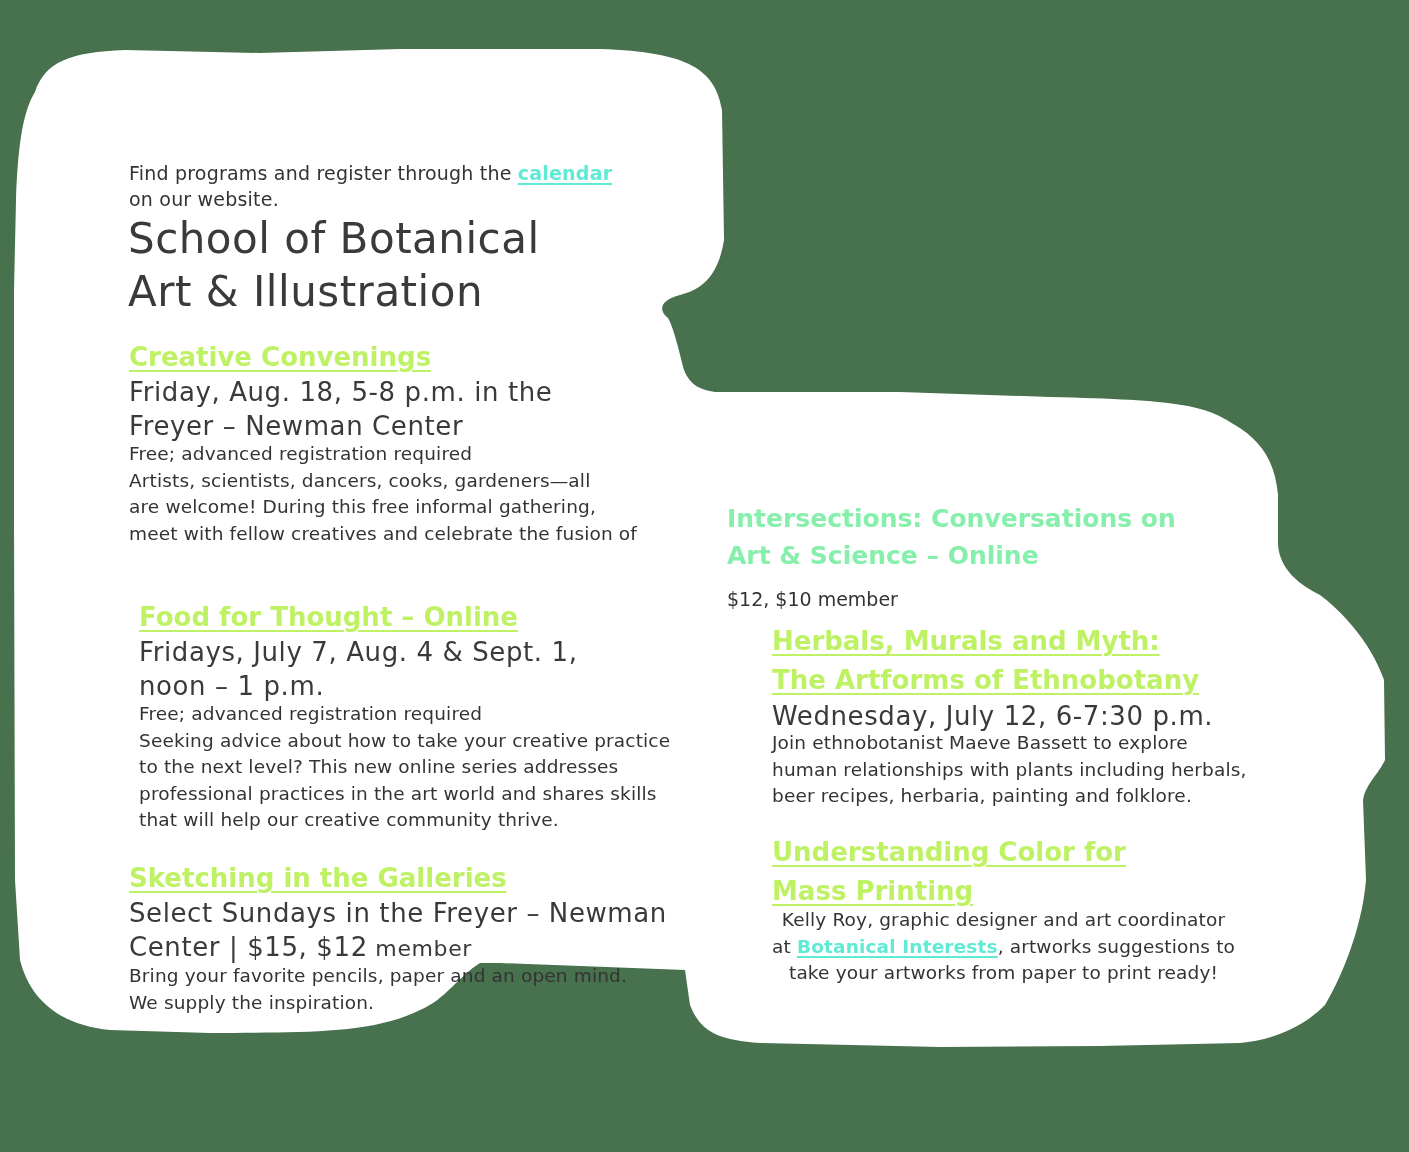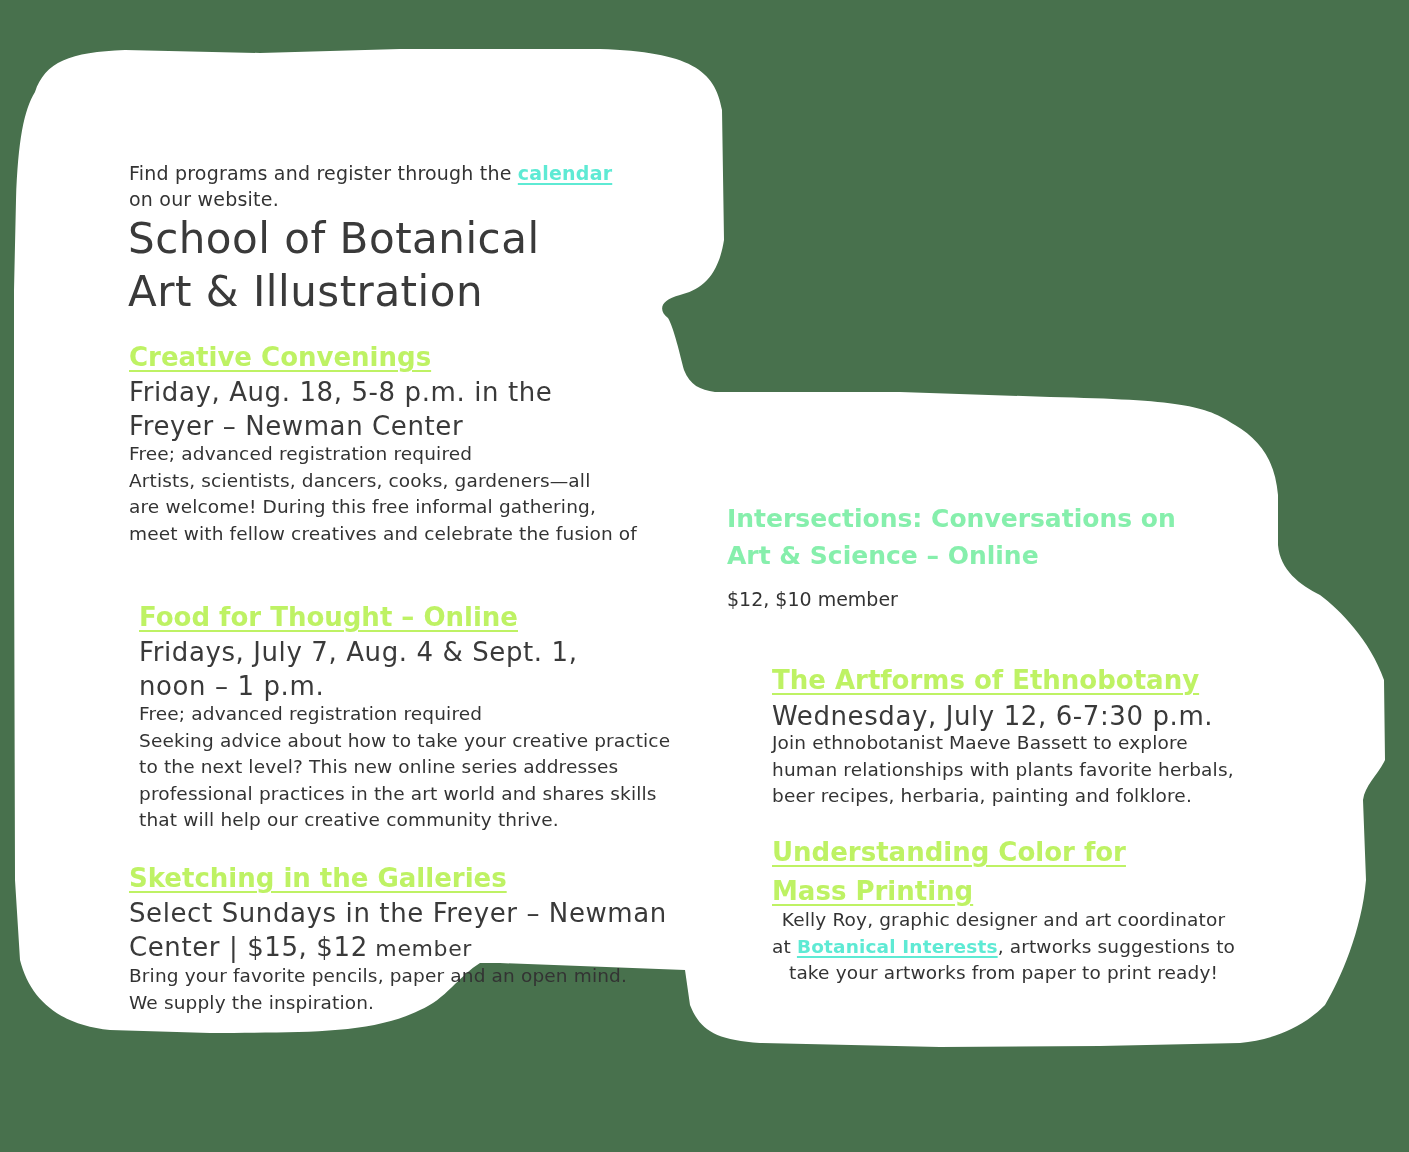--- a/index.html
+++ b/index.html
@@ -113,27 +113,27 @@
 </section>
 
 <h2 class="abs t series-title">
   <span>Intersections: Conversations on</span><br>
   <span>Art &amp; Science – Online</span>
 </h2>
 <p class="abs t series-price">$12, $10 member</p>
 
 <section class="abs" style="left:772px; top:622px;">
   <p class="t event-title" style="line-height:39px;">
-    <br>
+    <span>Herbals, Murals and Myth: </span><br>
     <span>The Artforms of Ethnobotany</span>
   </p>
   <p class="t event-when" style="margin-top:-2px;">Wednesday, July 12, 6-7:30 p.m.</p>
   <div class="event-body" style="margin-top:-4px;">
     <p class="t">Join ethnobotanist Maeve Bassett to explore</p>
-    <p class="t">human relationships with plants favorite herbals,</p>
+    <p class="t">human relationships with plants including herbals,</p>
     <p class="t">beer recipes, herbaria, painting and folklore.</p>
   </div>
 </section>
 
 <section class="abs" style="left:772px; top:833px;">
   <p class="t event-title" style="line-height:39px;">
     <span>Understanding Color for </span><br>
     <span>Mass Printing</span>
   </p>
   <div class="event-body" style="margin-top:-4px;text-align:center;">

